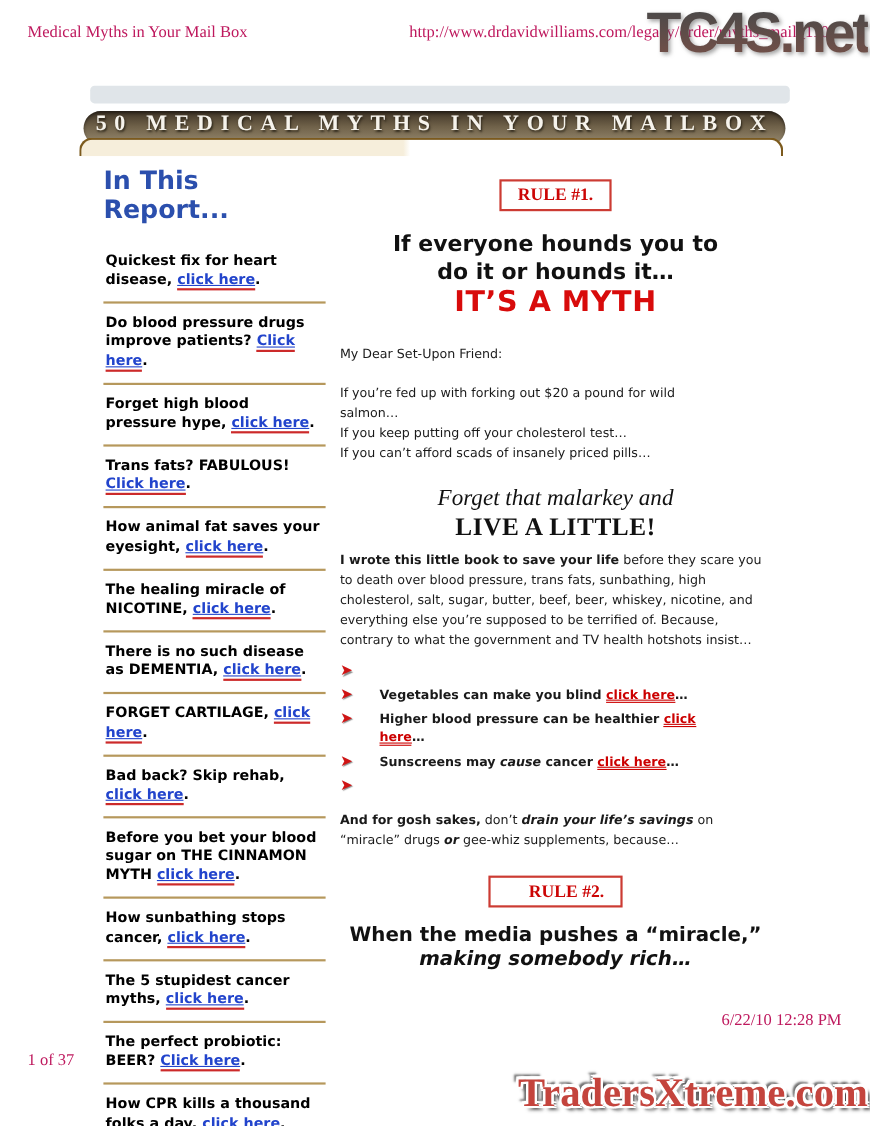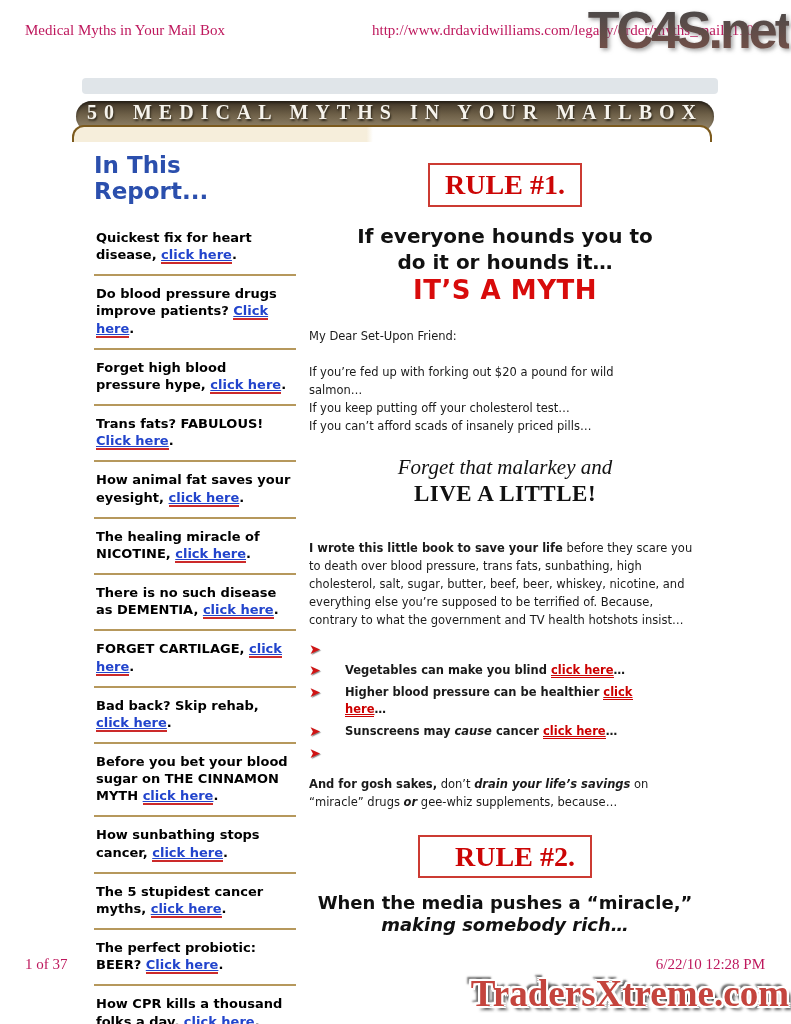--- a/index.html
+++ b/index.html
@@ -4,21 +4,21 @@
 <style>
   html,body{margin:0;padding:0;background:#fff;}
   #page{position:relative;width:791px;height:1024px;background:#fff;overflow:hidden;
         font-family:"DejaVu Sans",sans-serif;color:#1a1a1a;}
 
   
   .ph{position:absolute;font-family:"Liberation Serif",serif;font-size:15px;color:#be185d;}
   #hdr-title{left:25px;top:22px;}
   #hdr-url{right:26px;top:22px;}
   #ftr-page{left:25px;top:956px;}
-  #ftr-time{right:26px;top:956px;margin-left:48px;}
+  #ftr-time{right:26px;top:920px;margin-left:48px;}
 
   
   #wm-tc4s{position:absolute;right:2px;top:0px;z-index:40;
     font-family:"Liberation Sans",sans-serif;font-weight:bold;font-size:52px;letter-spacing:-3px;
     background:linear-gradient(#4e4a49 20%,#755048 90%);-webkit-background-clip:text;background-clip:text;
     color:transparent;text-shadow:none;filter:drop-shadow(2px 2px 2px rgba(80,80,80,.55));}
   #wm-dlsub{position:absolute;left:251px;top:483px;z-index:40;
     font-family:"Liberation Serif",serif;font-weight:bold;font-size:50px;letter-spacing:1px;
     color:#cf1d1d;
     text-shadow:-2px -2px 0 #fff,2px -2px 0 #fff,-2px 2px 0 #fff,2px 2px 0 #fff,
@@ -51,30 +51,30 @@
   #toc li{font-size:13px;font-weight:bold;line-height:1.32;color:#000;
           padding:9px 2px 11px 2px;border-bottom:2px solid #b6985c;}
   a.blue-link{color:#2244cc;font-weight:bold;text-decoration:underline;
               border-bottom:2px solid #cc2a2a;cursor:pointer;}
   a.red-link{color:#cc0000;font-weight:bold;text-decoration:underline;
              border-bottom:1px solid #cc0000;cursor:pointer;}
 
   
   #main{position:absolute;left:309px;top:163px;width:392px;font-size:11.5px;line-height:18px;}
   .rulebox{display:block;width:max-content;margin:0 auto;border:2px solid #cc3b33;
-    color:#cc0505;font-family:"Liberation Serif",serif;font-weight:bold;font-size:28px;
+    color:#cc0505;font-family:"Liberation Serif",serif;font-weight:bold;font-size:16px;
     padding:3px 15px;line-height:1.2;}
   #headline{margin-top:16px;text-align:center;font-weight:bold;font-size:20px;line-height:26px;color:#111;}
   #headline .myth{display:block;margin-top:2px;font-size:26px;color:#d80b0b;letter-spacing:0.5px;}
   #greeting{margin-top:24px;}
   #intro{margin-top:18px;max-width:360px;}
   #malarkey{margin-top:20px;text-align:center;font-family:"Liberation Serif",serif;color:#111;}
   #malarkey .m1{font-style:italic;font-size:21px;line-height:25px;}
   #malarkey .m2{font-weight:bold;font-size:23px;line-height:27px;letter-spacing:0.5px;}
-  #bookpara{margin-top:32px;}
+  #bookpara{margin-top:8px;}
   #bullets{list-style:none;margin:12px 0 0 0;padding:0;}
   #bullets li{display:flex;margin-bottom:5px;font-weight:bold;font-size:11.5px;line-height:17px;}
   #bullets .arrow{width:36px;flex:0 0 36px;color:#d01414;font-size:14px;line-height:16px;
                   text-shadow:1px 1px 1px rgba(60,60,60,.6);}
   #bullets .btxt{max-width:312px;}
   #gosh{margin-top:14px;max-width:380px;}
   #rule2box{margin-top:24px;padding-left:35px;}
   #closing{margin-top:14px;text-align:center;font-weight:bold;font-size:18px;line-height:22px;color:#111;}
   #closing .ital{font-style:italic;}
   b.strong{font-weight:bold;}

